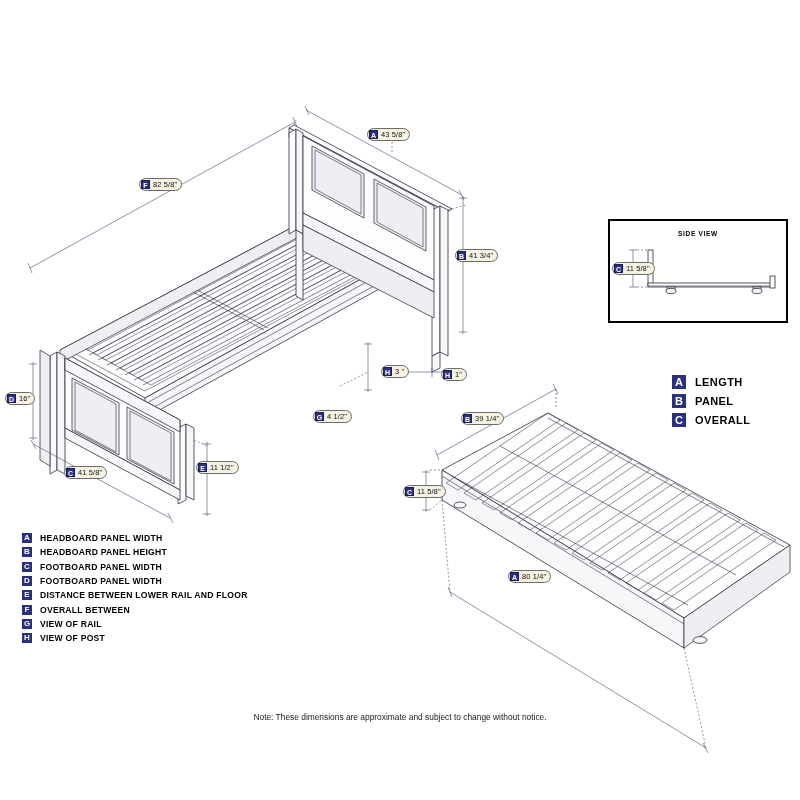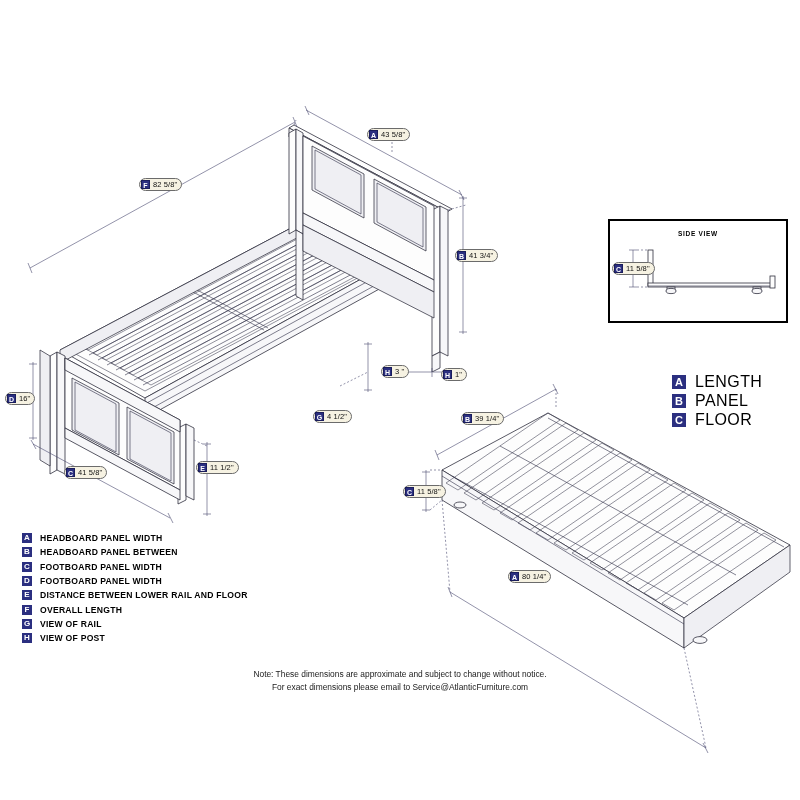--- a/index.html
+++ b/index.html
@@ -35,38 +35,38 @@
   }
   .legend .txt{font-size:8.6px;font-weight:bold;letter-spacing:.25px;text-align:right;}
 
   .key{position:absolute;left:672px;top:372px;z-index:30;}
   .key .row{display:flex;align-items:center;height:19px;}
   .key .badge{
     width:14px;height:14px;background:#2b2f80;color:#fff;
     font-size:11px;font-weight:bold;line-height:14px;text-align:center;
     margin-right:9px;flex:none;
   }
-  .key .txt{font-size:16px;font-weight:normal;letter-spacing:.4px;}
+  .key .txt{font-size:11px;font-weight:bold;letter-spacing:.4px;}
 
   
   .sideview{
     position:absolute;left:608px;top:219px;width:180px;height:104px;
     border:2px solid #000;background:#fff;z-index:25;box-sizing:border-box;
   }
   .sideview .sv-title{
     position:absolute;left:0;right:0;top:9px;text-align:center;
     font-size:6.5px;font-weight:bold;letter-spacing:.7px;
   }
 
   
   .note{
     position:absolute;left:0;right:0;top:668px;text-align:center;
     font-size:8.4px;line-height:12.6px;color:#1a1a1a;z-index:30;
   }
-  .note .ln{display:block;}
+  .note .ln{display:block;margin-top:43px;}
 
   svg{position:absolute;left:0;top:0;overflow:visible;}
   .ln-thin{fill:none;stroke:#3a3a52;stroke-width:.65;}
   .ln-body2{fill:none;stroke:#4a4a5c;stroke-width:.6;}
   .face{fill:#fdfdfd;stroke:#2f2f3d;stroke-width:.8;}
   .face2{fill:#f7f7f9;stroke:#2f2f3d;stroke-width:.8;}
   .face3{fill:#efeff3;stroke:#2f2f3d;stroke-width:.75;}
   .dimline{fill:none;stroke:#4a4a70;stroke-width:.6;}
 </style>
 </head>
@@ -379,37 +379,37 @@
     <span class="val">80 1/4"</span>
   </div>
 
   <div class="legend">
     <div class="row">
       <span class="badge">A</span>
       <span class="txt">HEADBOARD PANEL WIDTH</span>
     </div>
     <div class="row">
       <span class="badge">B</span>
-      <span class="txt">HEADBOARD PANEL BETWEEN</span>
+      <span class="txt">HEADBOARD PANEL HEIGHT</span>
     </div>
     <div class="row">
       <span class="badge">C</span>
       <span class="txt">FOOTBOARD PANEL WIDTH</span>
     </div>
     <div class="row">
       <span class="badge">D</span>
       <span class="txt">FOOTBOARD PANEL WIDTH</span>
     </div>
     <div class="row">
       <span class="badge">E</span>
       <span class="txt">DISTANCE BETWEEN LOWER RAIL AND FLOOR</span>
     </div>
     <div class="row">
       <span class="badge">F</span>
-      <span class="txt">OVERALL LENGTH</span>
+      <span class="txt">OVERALL BETWEEN</span>
     </div>
     <div class="row">
       <span class="badge">G</span>
       <span class="txt">VIEW OF RAIL</span>
     </div>
     <div class="row">
       <span class="badge">H</span>
       <span class="txt">VIEW OF POST</span>
     </div>
   </div>
@@ -418,22 +418,21 @@
     <div class="row">
       <span class="badge">A</span>
       <span class="txt">LENGTH</span>
     </div>
     <div class="row">
       <span class="badge">B</span>
       <span class="txt">PANEL</span>
     </div>
     <div class="row">
       <span class="badge">C</span>
-      <span class="txt">FLOOR</span>
+      <span class="txt">OVERALL</span>
     </div>
   </div>
 
   <div class="note">
     <span class="ln">Note:  These dimensions are approximate and subject to change without notice.</span>
-    <span class="ln">For exact dimensions please email to Service@AtlanticFurniture.com</span>
   </div>
 
 </div>
 
 </body></html>

